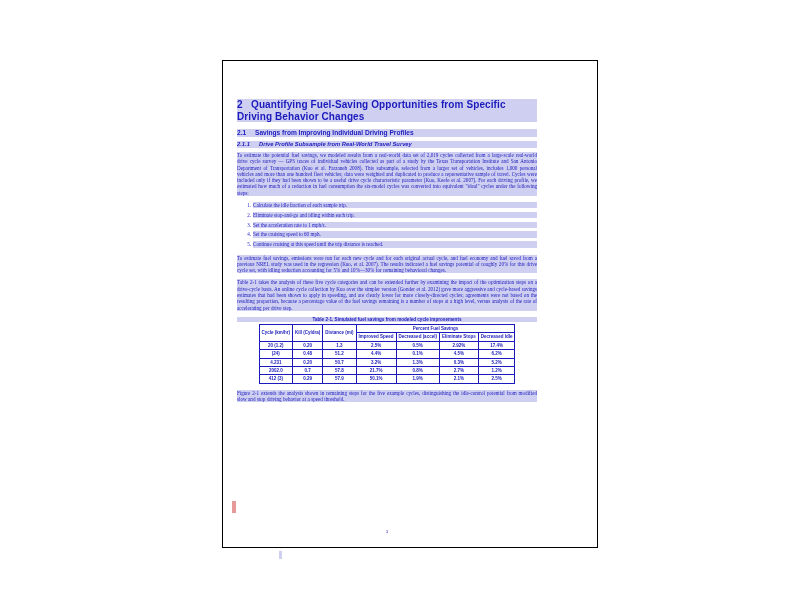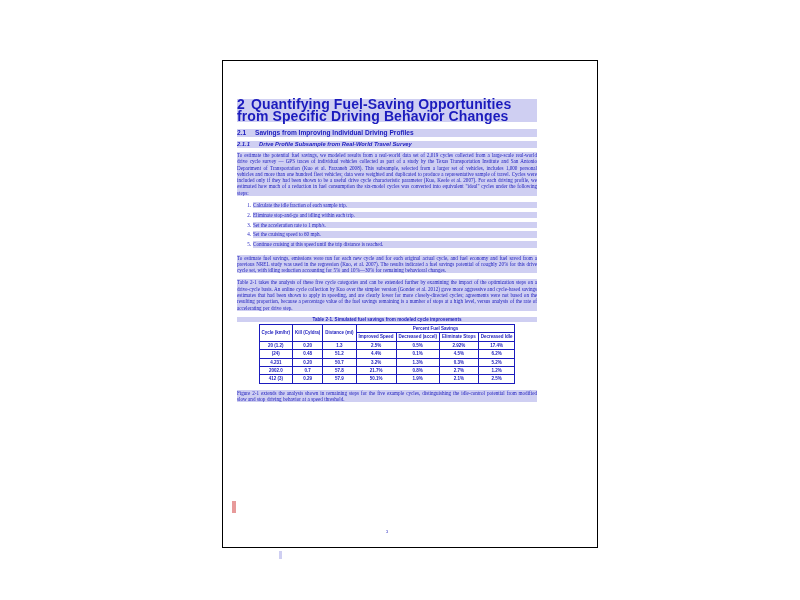--- a/index.html
+++ b/index.html
@@ -35,21 +35,21 @@
     width: 300px;
     color: #1b1bbd;
   }
   
   .sel {
     background: #cfcff2;
     color: #1b1bbd;
   }
   h1.doc-h1 {
     font-family: "Liberation Sans", sans-serif;
-    font-size: 14px;
+    font-size: 10px;
     line-height: 11.5px;
     font-weight: bold;
     margin: 0 0 7px 0;
     letter-spacing: 0.1px;
   }
   h1.doc-h1 .num { display: inline-block; width: 14px; }
   h2.doc-h2 {
     font-family: "Liberation Sans", sans-serif;
     font-size: 6.6px;
     line-height: 8px;

